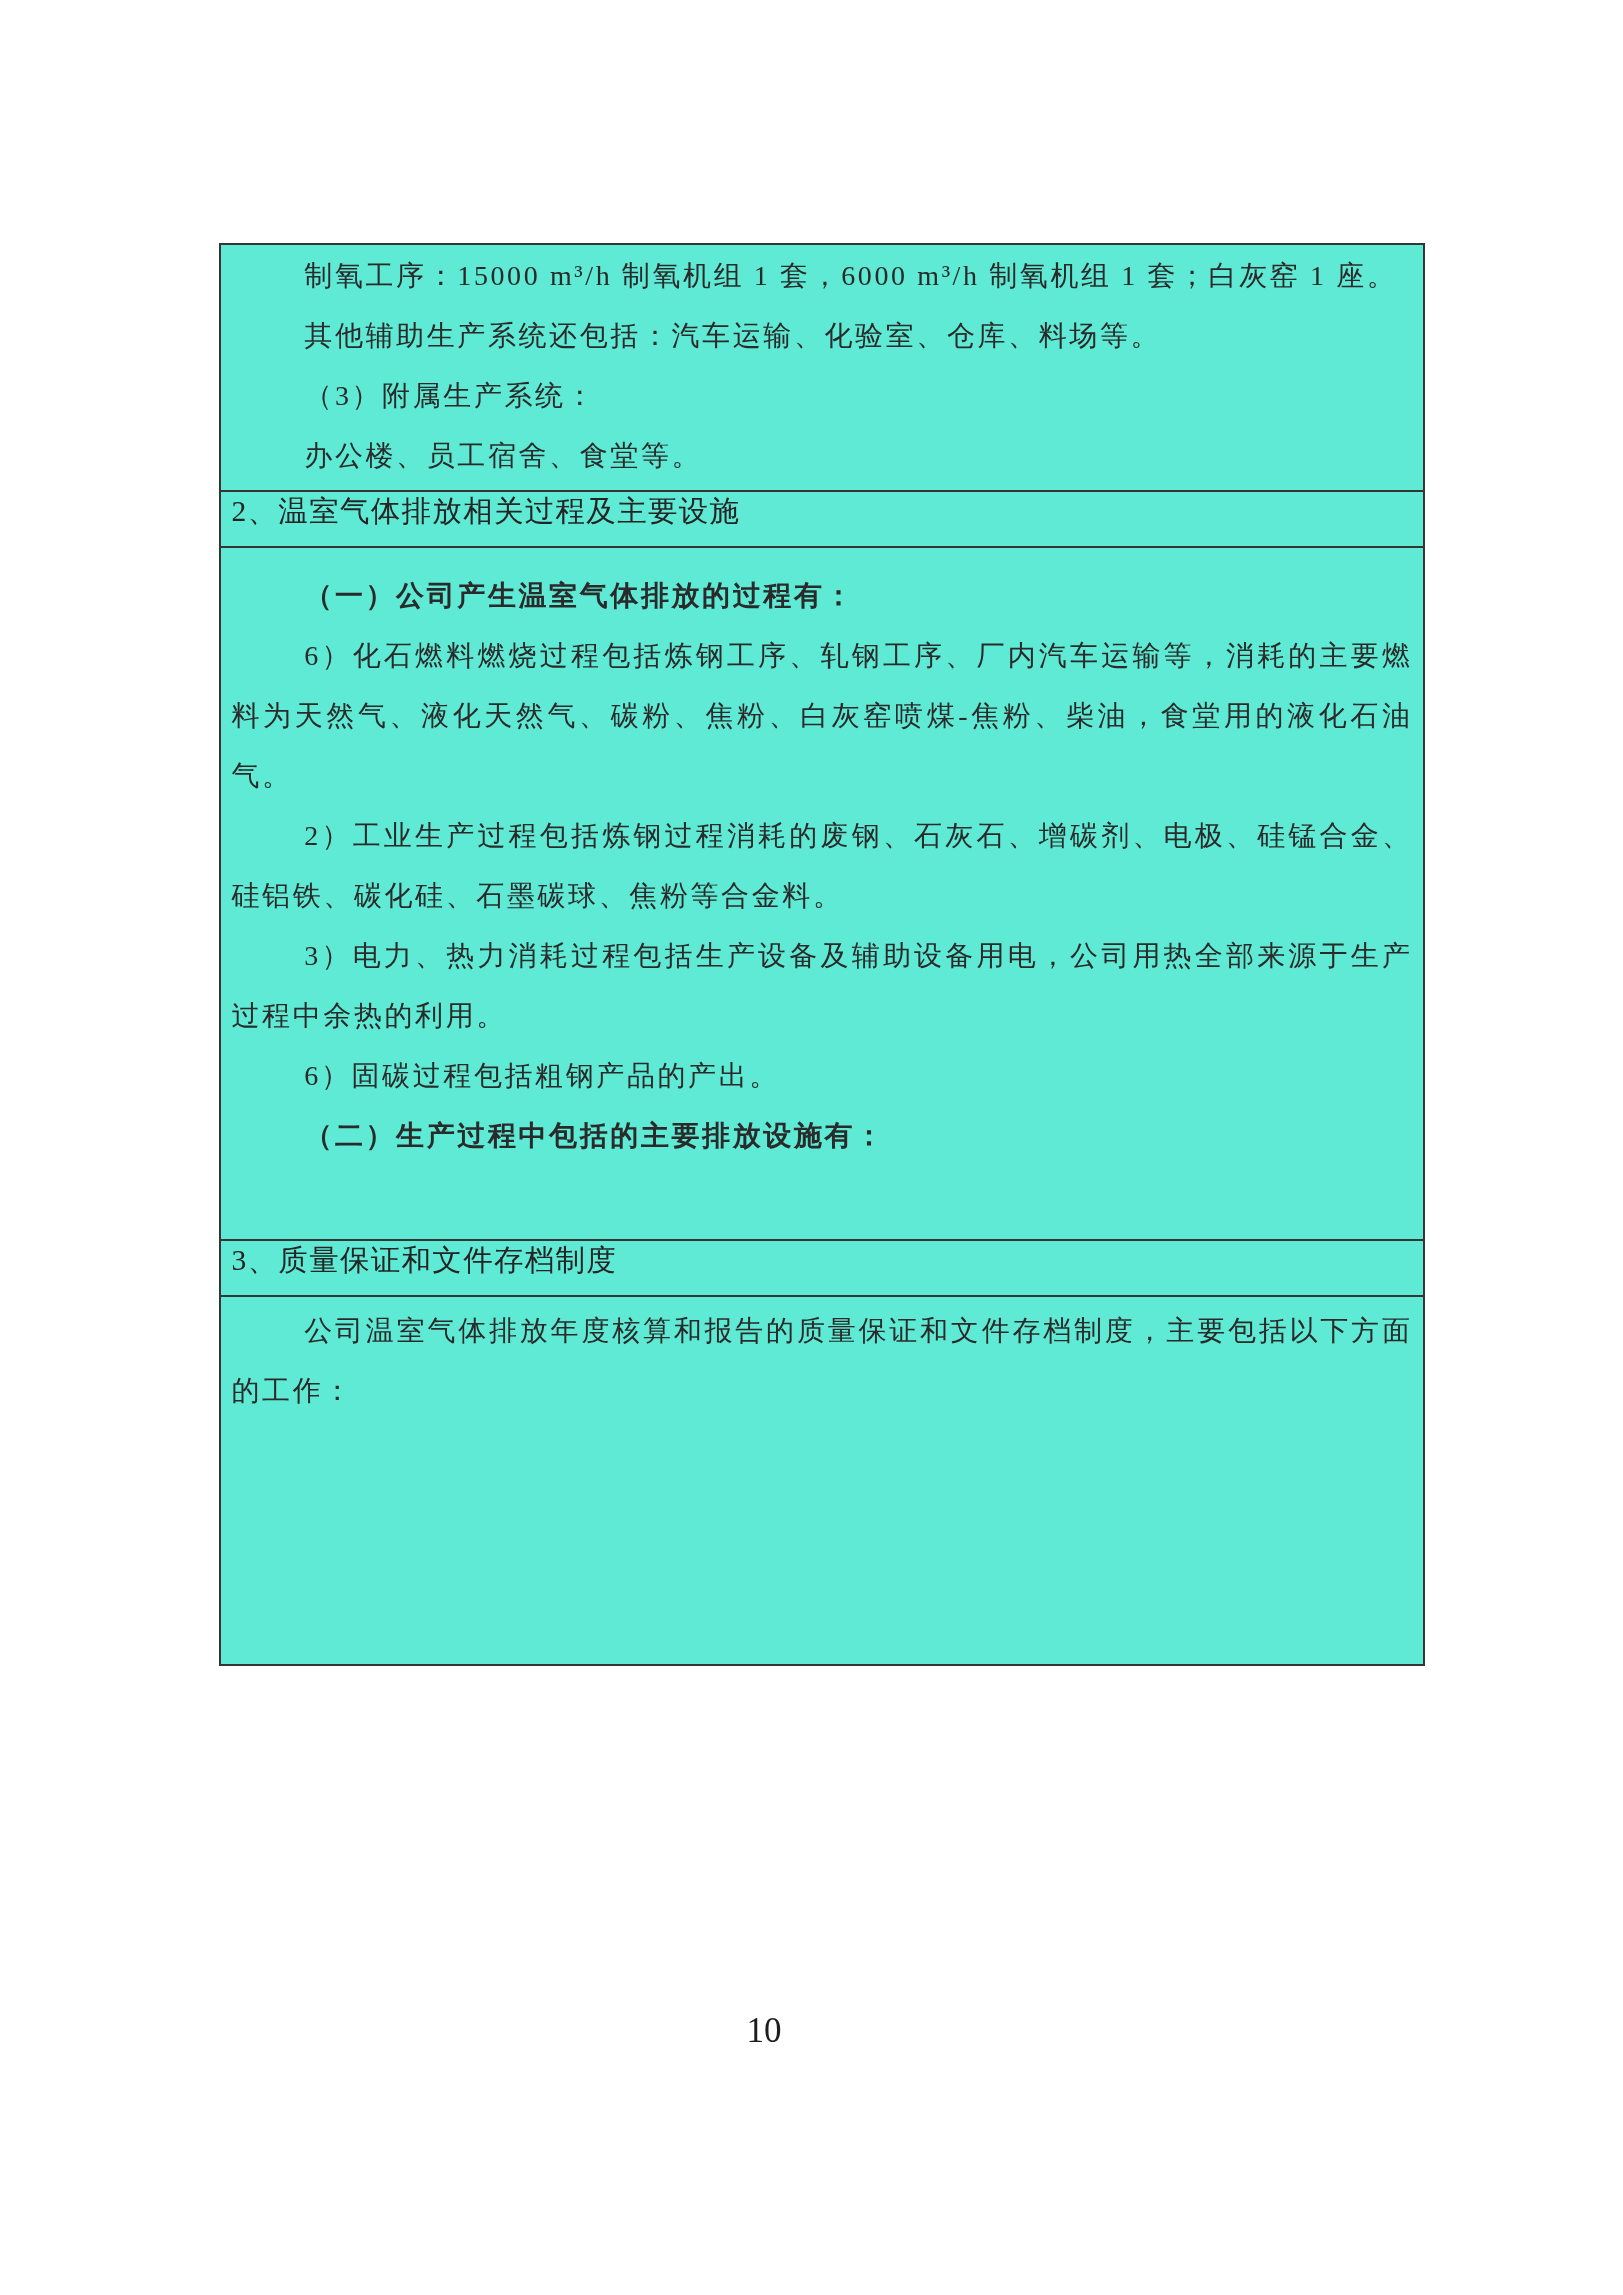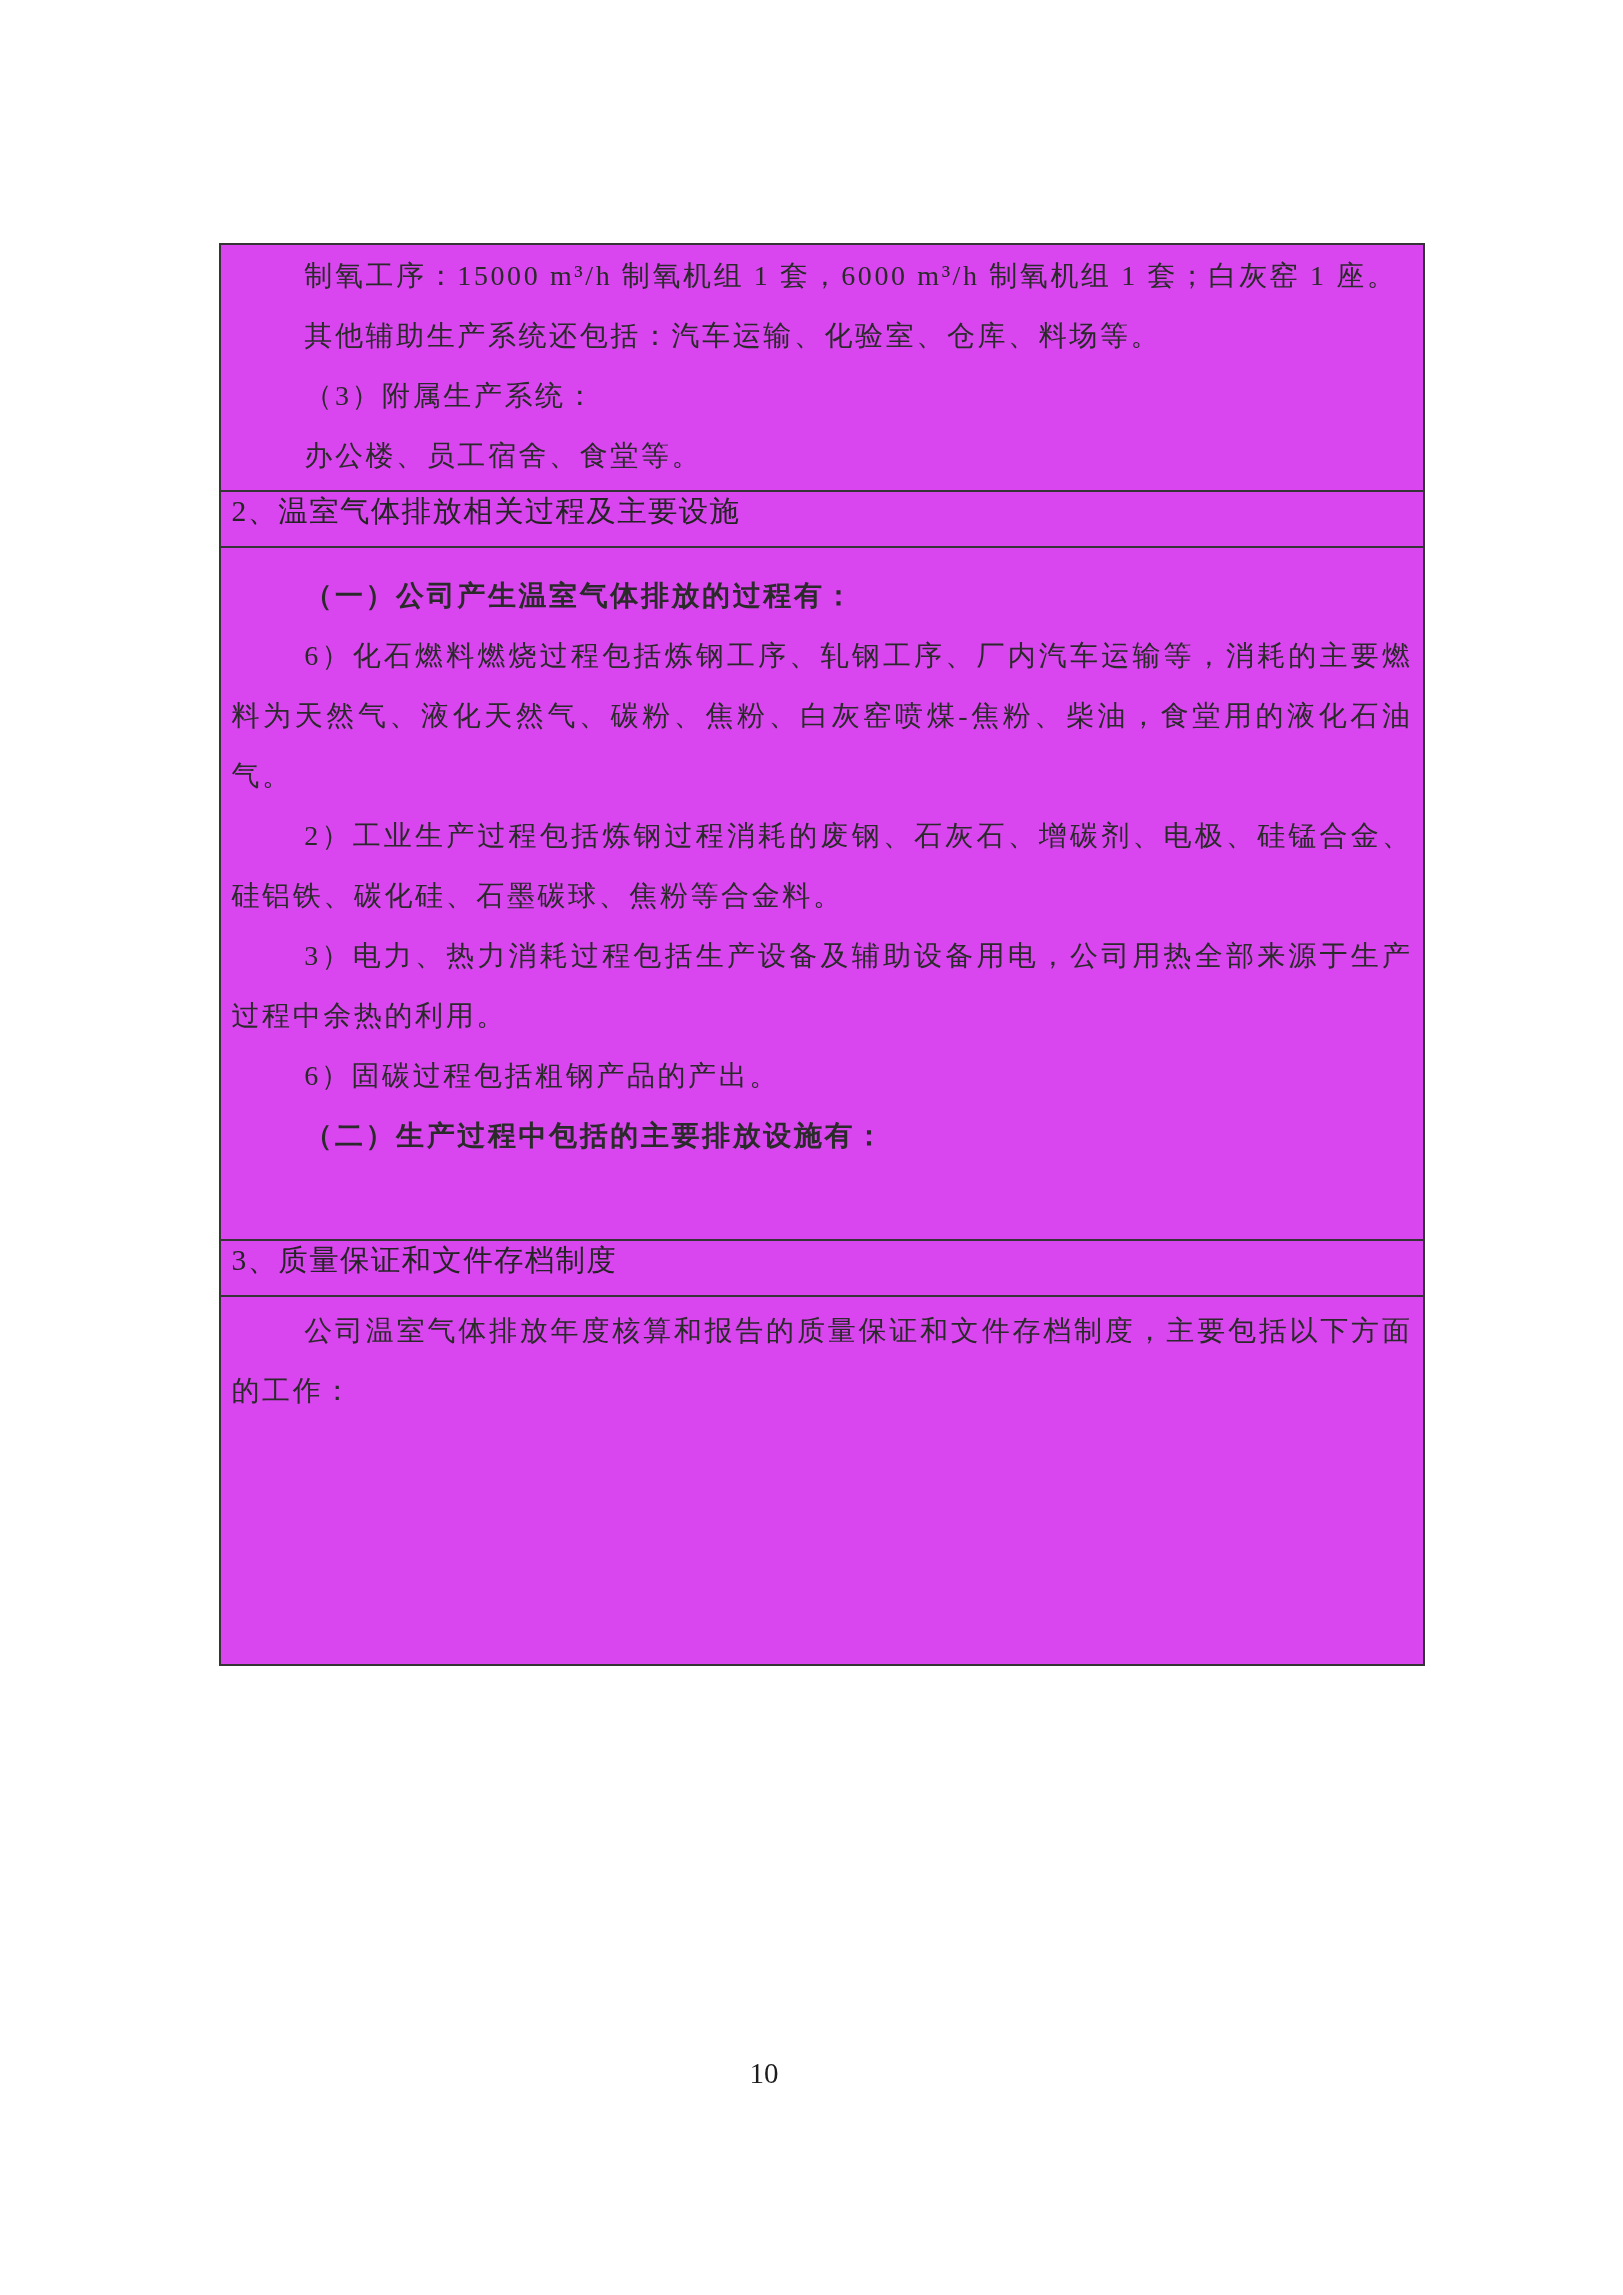--- a/index.html
+++ b/index.html
@@ -10,21 +10,21 @@
   }
   body { position: relative; color: #262626; }
 
   .doc-table {
     position: absolute;
     left: 219px; top: 243px;
     width: 1206px;
     border: 2.6px solid #353535;
     border-left-width: 2px;
     border-right-width: 2px;
-    background: #d946ef;
+    background: #5eead4;
   }
 
   .cell {
     padding: 0 10.5px;
     font-size: 28px;
     line-height: 60px;
     letter-spacing: 2.6px;
     text-align: justify;
     color: #2a2a2a;
     overflow: hidden;
@@ -45,23 +45,22 @@
     font-size: 29.5px;
     letter-spacing: 1.3px;
     color: #242424;
   }
 
   .pagenum {
     position: absolute;
     top: 2011px; left: 0;
     width: 1528px;
     text-align: center;
-    font-size: 29px;
+    font-size: 35px;
     color: #1d1d1d;
-    margin-top: 46px;
   }
 </style>
 </head>
 <body>
 
 <div>
 
   <div class="doc-table">
 
     <div class="cell row-cont">

